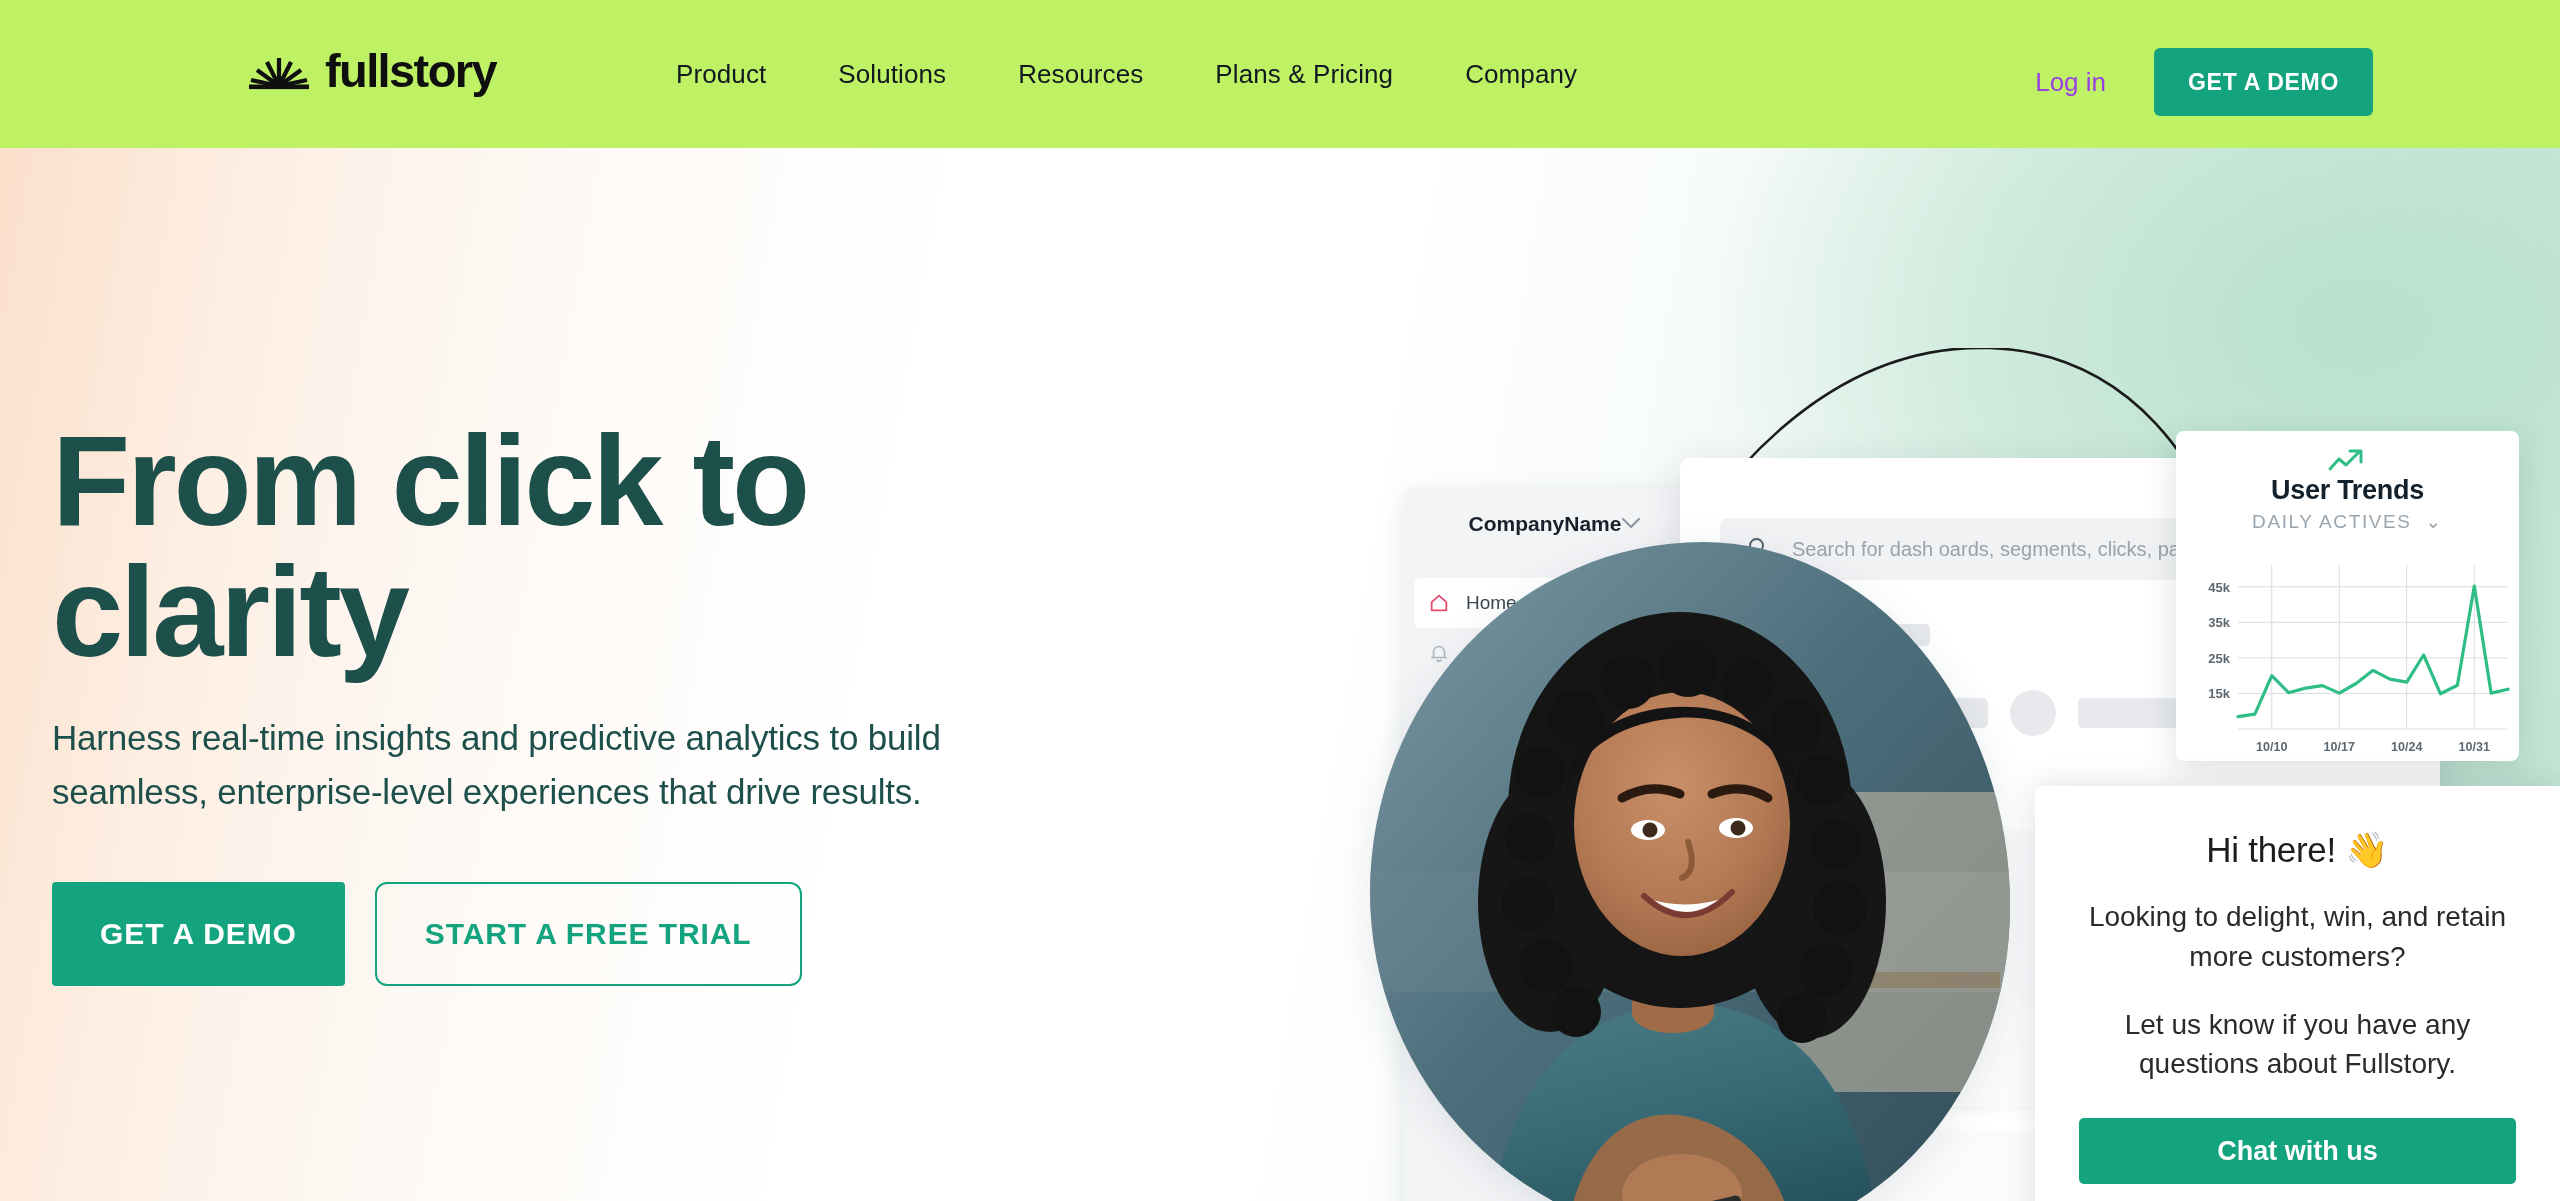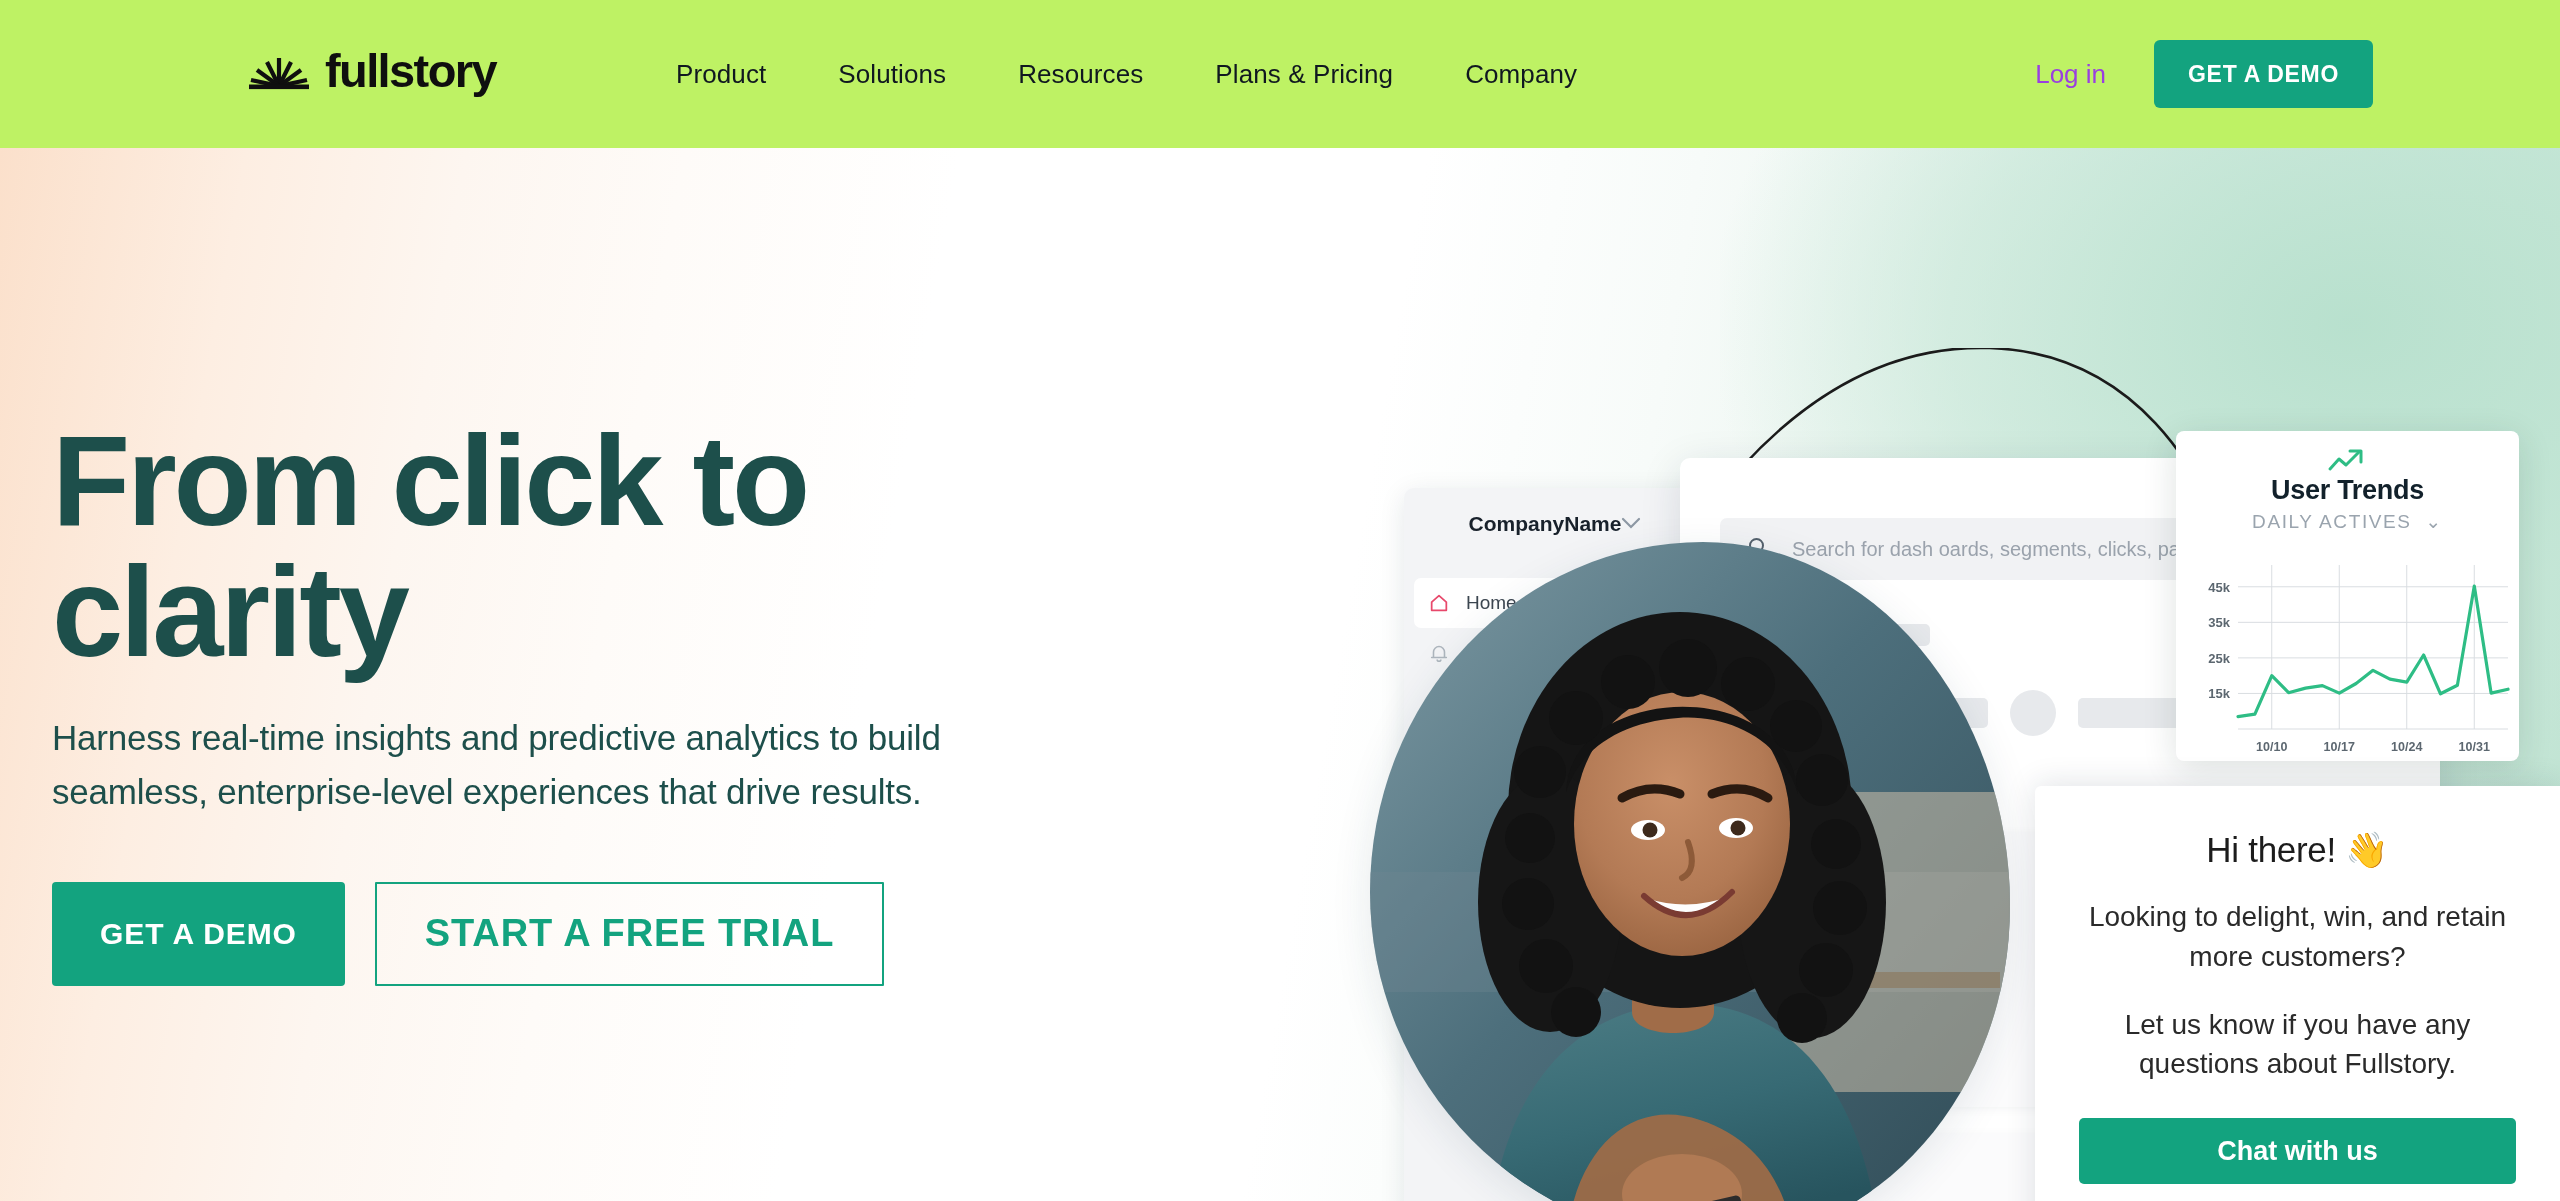--- a/index.html
+++ b/index.html
@@ -29,21 +29,21 @@
   .nav{
     position:absolute; left:640px; top:0; height:148px;
     display:flex; align-items:center; gap:0;
   }
   .nav-item{
     font-size:26px; color:#101820; font-weight:400;
     padding:0 36px; cursor:pointer; white-space:nowrap;
     letter-spacing:.1px;
   }
   .nav-right{
-    position:absolute; right:187px; top:0; height:148px;
+    position:absolute; right:187px; top:8px; height:148px;
     display:flex; align-items:center; gap:0;
   }
   .login-link{
     font-size:26px; color:#9a3fe0; cursor:pointer; margin-right:48px;
     white-space:nowrap;
   }
   .btn-demo-nav{
     background:#13a37f; color:#ffffff; border:none; border-radius:6px;
     font-size:23px; font-weight:700; letter-spacing:.7px;
     padding:0 34px; height:68px; line-height:68px; cursor:pointer;
@@ -102,22 +102,22 @@
     white-space:pre-line;
   }
   .hero-ctas{ margin-top:62px; display:flex; gap:30px; }
   .btn-solid{
     background:#13a37f; color:#fff; border:none; border-radius:4px;
     font-size:30px; font-weight:700; letter-spacing:.9px;
     height:104px; padding:0 48px; cursor:pointer;
     font-family:"Liberation Sans",sans-serif;
   }
   .btn-outline{
-    background:transparent; color:#13a37f; border:2.5px solid #13a37f; border-radius:1px;
-    font-size:38px; font-weight:700; letter-spacing:.9px;
+    background:transparent; color:#13a37f; border:2.5px solid #13a37f; border-radius:12px;
+    font-size:30px; font-weight:700; letter-spacing:.9px;
     height:104px; padding:0 48px; cursor:pointer;
     font-family:"Liberation Sans",sans-serif;
     text-align:center;
   }
 
   
   .mockup{ position:absolute; left:1380px; top:180px; width:1180px; height:1021px; z-index:4; }
 
   
   .mk-sidebar{

